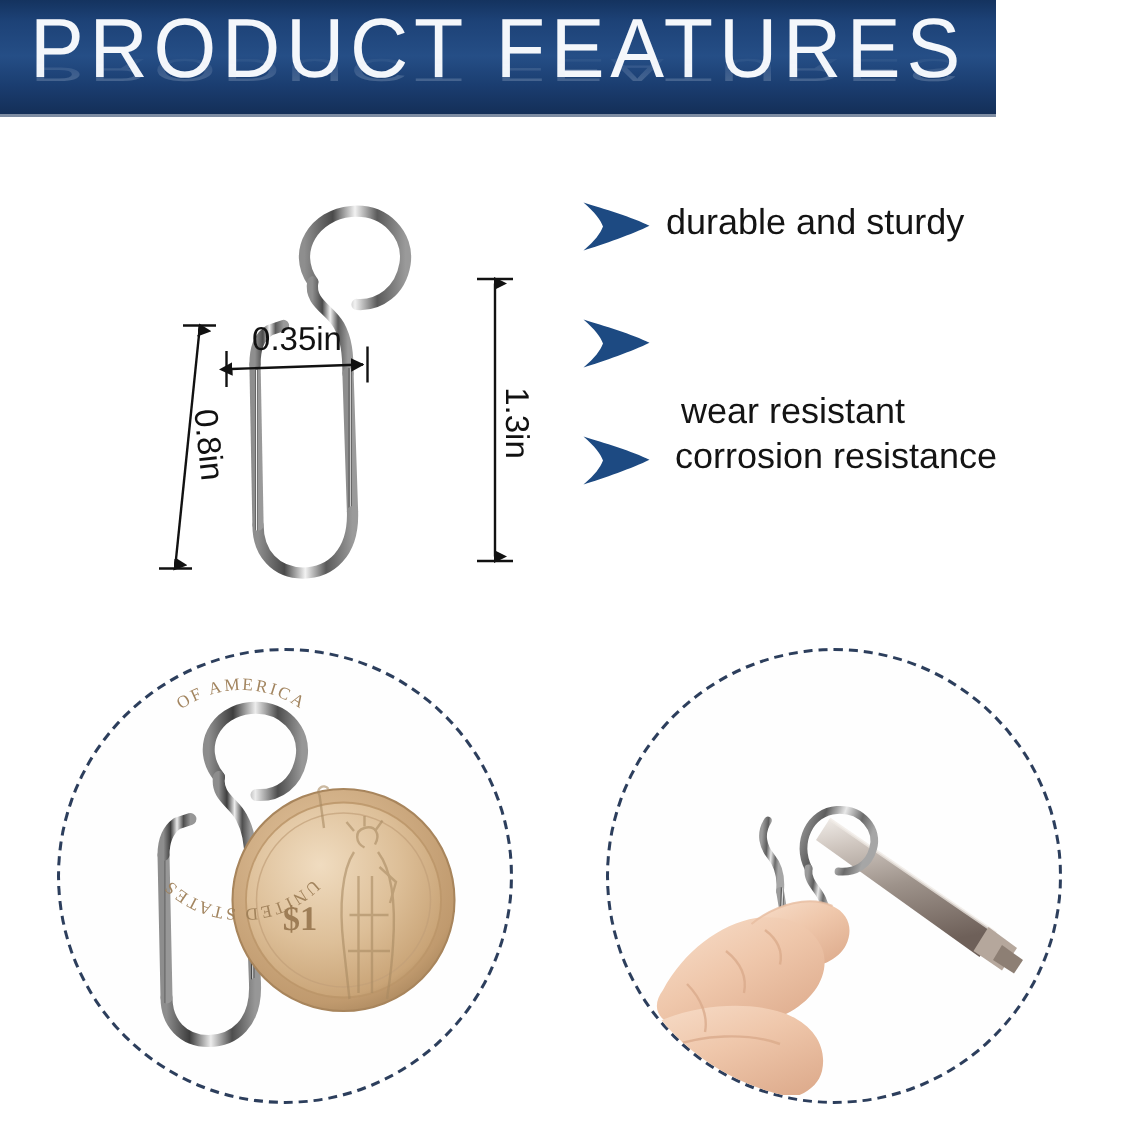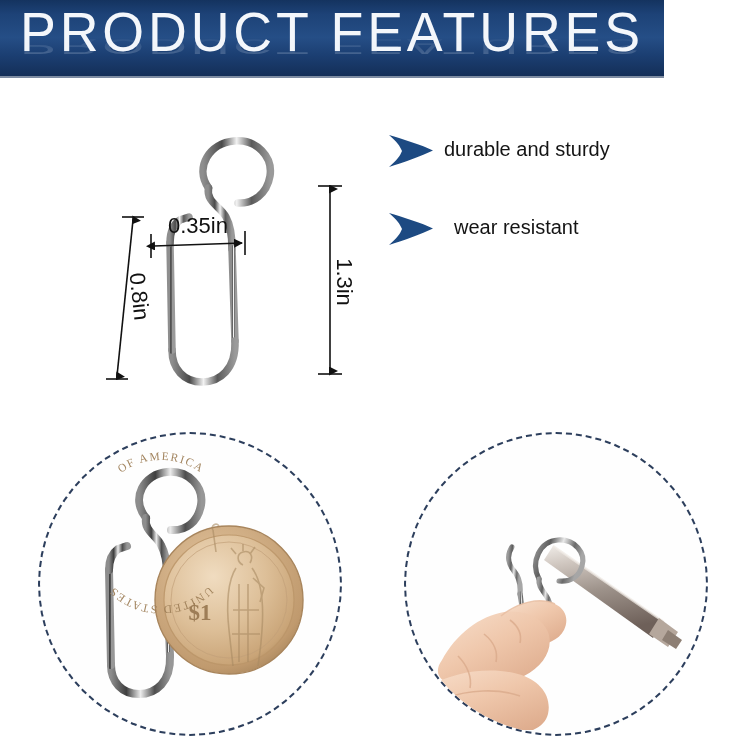--- a/index.html
+++ b/index.html
@@ -88,28 +88,28 @@
     height: 78px;
   }
   .feature-arrow {
     position: absolute;
     left: 0; top: 6px;
     width: 46px; height: 34px;
   }
   .feature-label {
     position: absolute;
     top: 2px;
-    font-size: 20px;
+    font-size: 24px;
     color: #141414;
     font-family: "Liberation Sans", sans-serif;
     line-height: 38px;
     white-space: nowrap;
   }
   .feature-row:nth-child(1) .feature-label { left: 56px; }
-  .feature-row:nth-child(2) .feature-label { left: 66px; }
+  .feature-row:nth-child(2) .feature-label { left: 66px; margin-top: 48px; }
   .feature-row:nth-child(3) .feature-label { left: 62px; }
 
   
   .photo-circle {
     position: absolute;
     border-radius: 50%;
     border: 2px dashed #2c3e5c;
     background: #fefefe;
     overflow: hidden;
   }
@@ -209,20 +209,28 @@
 
   <div class="feature-row">
     <span class="feature-arrow">
       <svg width="46" height="34" viewBox="0 0 46 34" xmlns="http://www.w3.org/2000/svg">
         <path d="M1,1 C9,8 12,12 14,17 C12,22 9,26 1,33 C14,29 34,22 45,16.5 C34,11 14,5 1,1 Z" fill="#1d4a82"></path>
       </svg>
     </span>
     <span class="feature-label">wear resistant</span>
   </div>
 
+  <div class="feature-row">
+    <span class="feature-arrow">
+      <svg width="46" height="34" viewBox="0 0 46 34" xmlns="http://www.w3.org/2000/svg">
+        <path d="M1,1 C9,8 12,12 14,17 C12,22 9,26 1,33 C14,29 34,22 45,16.5 C34,11 14,5 1,1 Z" fill="#1d4a82"></path>
+      </svg>
+    </span>
+    <span class="feature-label">corrosion resistance</span>
+  </div>
 
 </div>
 
 <div class="photo-circle circle-left">
   <div class="circle-inner">
     <svg width="296" height="296" viewBox="0 0 296 296" xmlns="http://www.w3.org/2000/svg">
       <defs>
         <linearGradient id="wireGrad2" x1="0" y1="0" x2="1" y2="0">
           <stop offset="0%" stop-color="#8d8d8d"></stop>
           <stop offset="26%" stop-color="#3e3e3e"></stop>

